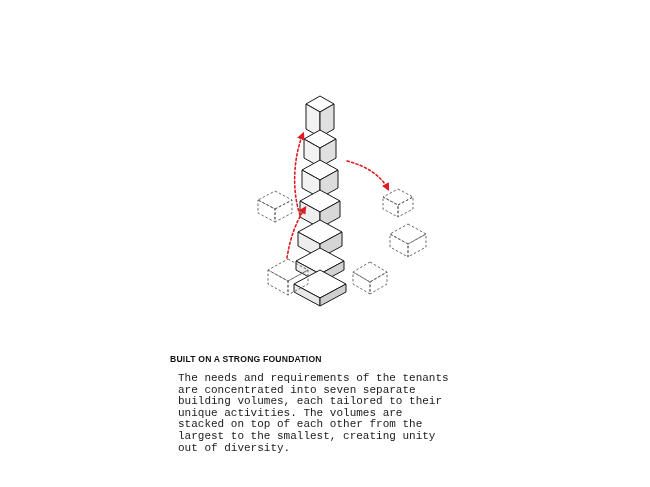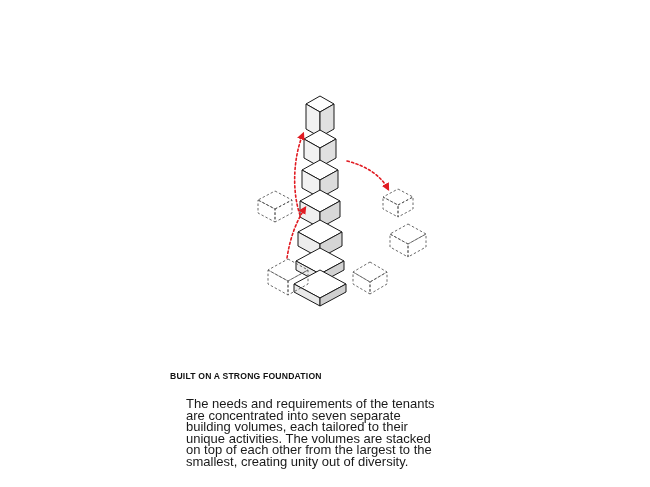--- a/index.html
+++ b/index.html
@@ -18,36 +18,37 @@
   #diagram-canvas {
     position: absolute;
     left: 0;
     top: 0;
     width: 650px;
     height: 487px;
   }
   .caption-block {
     position: absolute;
     left: 170px;
-    top: 370px;
+    top: 353px;
     width: 290px;
   }
   .caption-title {
     font-size: 8.6px;
     font-weight: bold;
     letter-spacing: 0.2px;
     line-height: 12px;
     margin: 0 0 3px 0;
     color: #111111;
   }
   .caption-body {
-    font-size: 13px;
+    font-size: 11px;
     line-height: 11.6px;
-    margin: 16px;
+    margin: 8px;
     color: #1a1a1a;
+    font-family: Liberation Mono, monospace;
   }
 </style>
 </head>
 <body>
 
 <svg id="diagram-canvas" viewBox="0 0 650 487">
 
   <g>
 
     <g>

